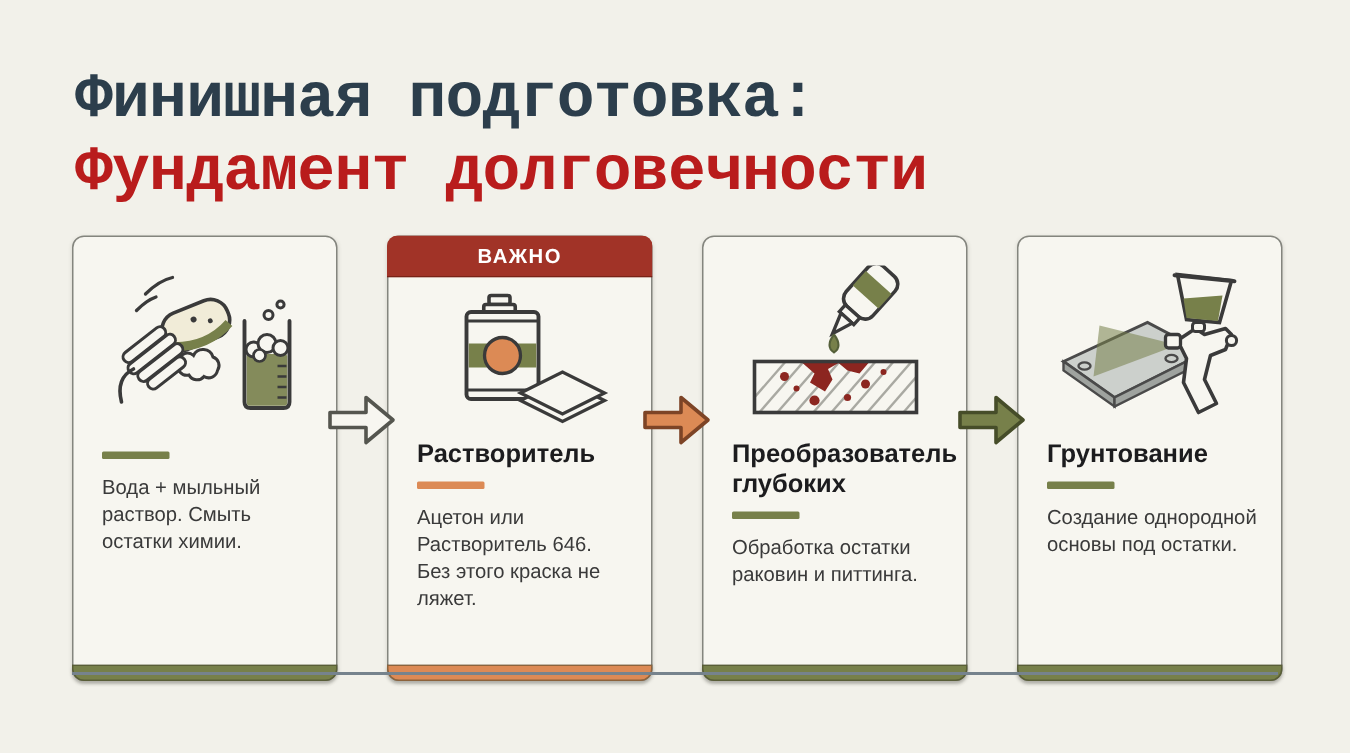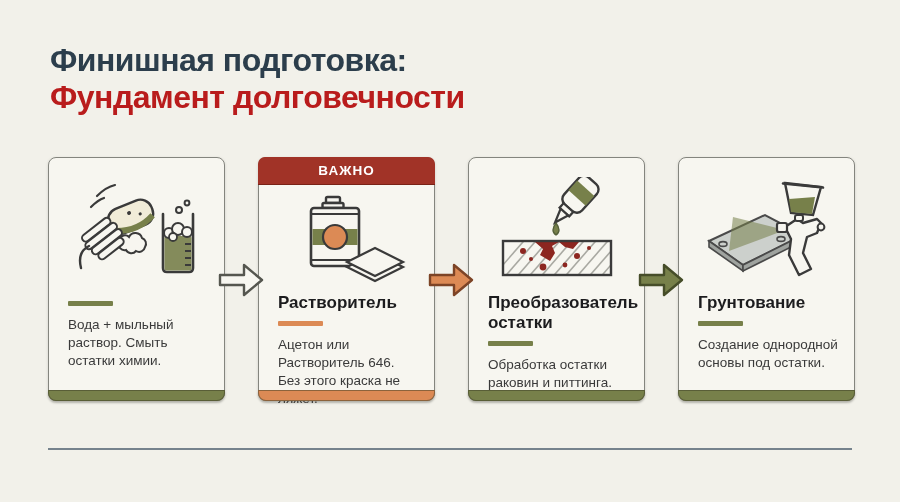--- a/index.html
+++ b/index.html
@@ -5,26 +5,26 @@
   * { margin:0; padding:0; box-sizing:border-box; }
   html,body { width:900px; height:502px; }
   body {
     position:relative;
     background:#f2f1ea;
     font-family:"Liberation Sans", sans-serif;
     overflow:hidden;
   }
   .title {
     position:absolute; left:50px; top:42px;
-    font-family:Liberation Sans, sans-serif;
-    font-weight:bold; font-size:32px; line-height:1.16;
+    font-family:Liberation Mono, monospace;
+    font-weight:bold; font-size:42px; line-height:1.16;
     letter-spacing:-0.5px;
   }
   .card {
-    position:absolute; top:157px; width:177px; height:244px;
+    position:absolute; top:157px; width:177px; height:297px;
     background:#f7f6f0;
     border:1.5px solid #84857e;
     border-radius:8px;
     box-shadow:0 1px 3px rgba(60,60,50,.18);
   }
   .card-1 { left:48px; }
   .card-2 { left:258px; }
   .card-3 { left:468px; }
   .card-4 { left:678px; }
   .badge {
@@ -173,21 +173,21 @@
           <rect x="69.5" y="4" width="23" height="13" fill="#77804a"></rect>
           <rect x="74.5" y="30" width="13" height="6" fill="#f7f6f0" stroke="#3a3a3a" stroke-width="2.2"></rect>
           <polygon points="76,36 86,36 81,50" fill="#f7f6f0" stroke="#3a3a3a" stroke-width="2.2"></polygon>
         </g>
 
         <path d="M63,44 q6,8 0,12 q-6,-4 0,-12" fill="#77804a" stroke="#55603a" stroke-width="1.4"></path>
       </svg>
     </span>
   </div>
   <div class="text-area">
-    <div class="card-heading">Преобразователь остатки</div>
+    <div class="card-heading">Преобразователь глубоких</div>
     <div class="accent-rule" style="background: rgb(119, 128, 74);"></div>
     <div class="card-body">Обработка остатки раковин и питтинга.</div>
   </div>
   <div class="bottom-bar" style="background: rgb(119, 128, 74);"></div>
 </div>
 
 <div class="card card-4">
   <div class="icon-area">
     <span>
       <svg width="136" height="108" viewBox="0 0 136 104" fill="none">

